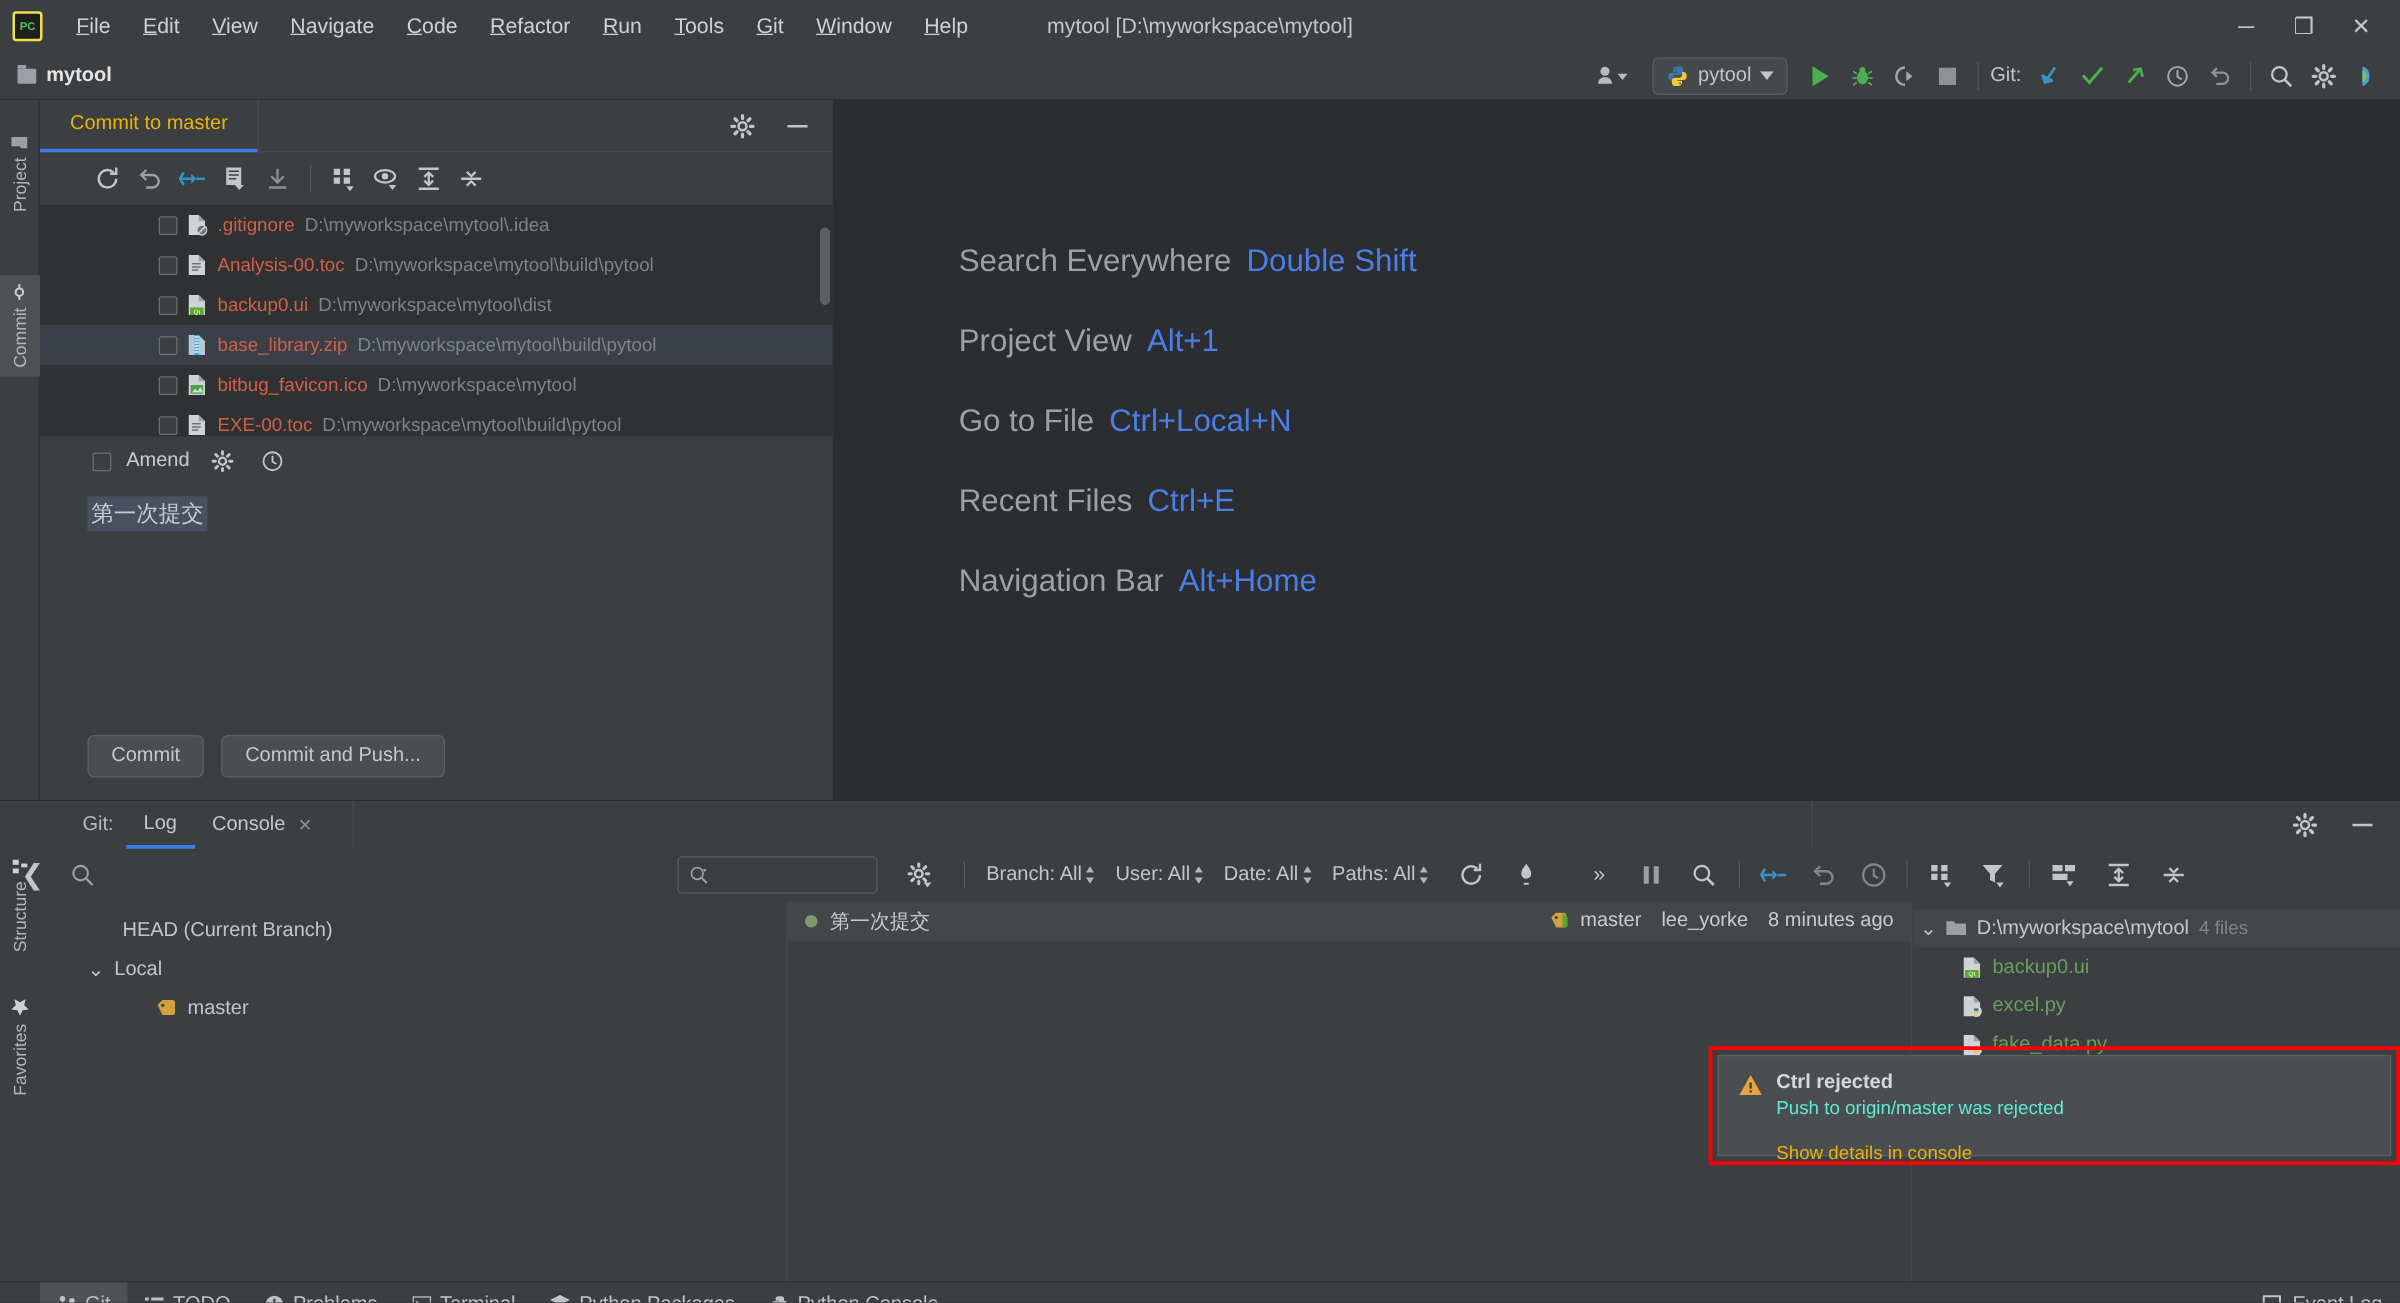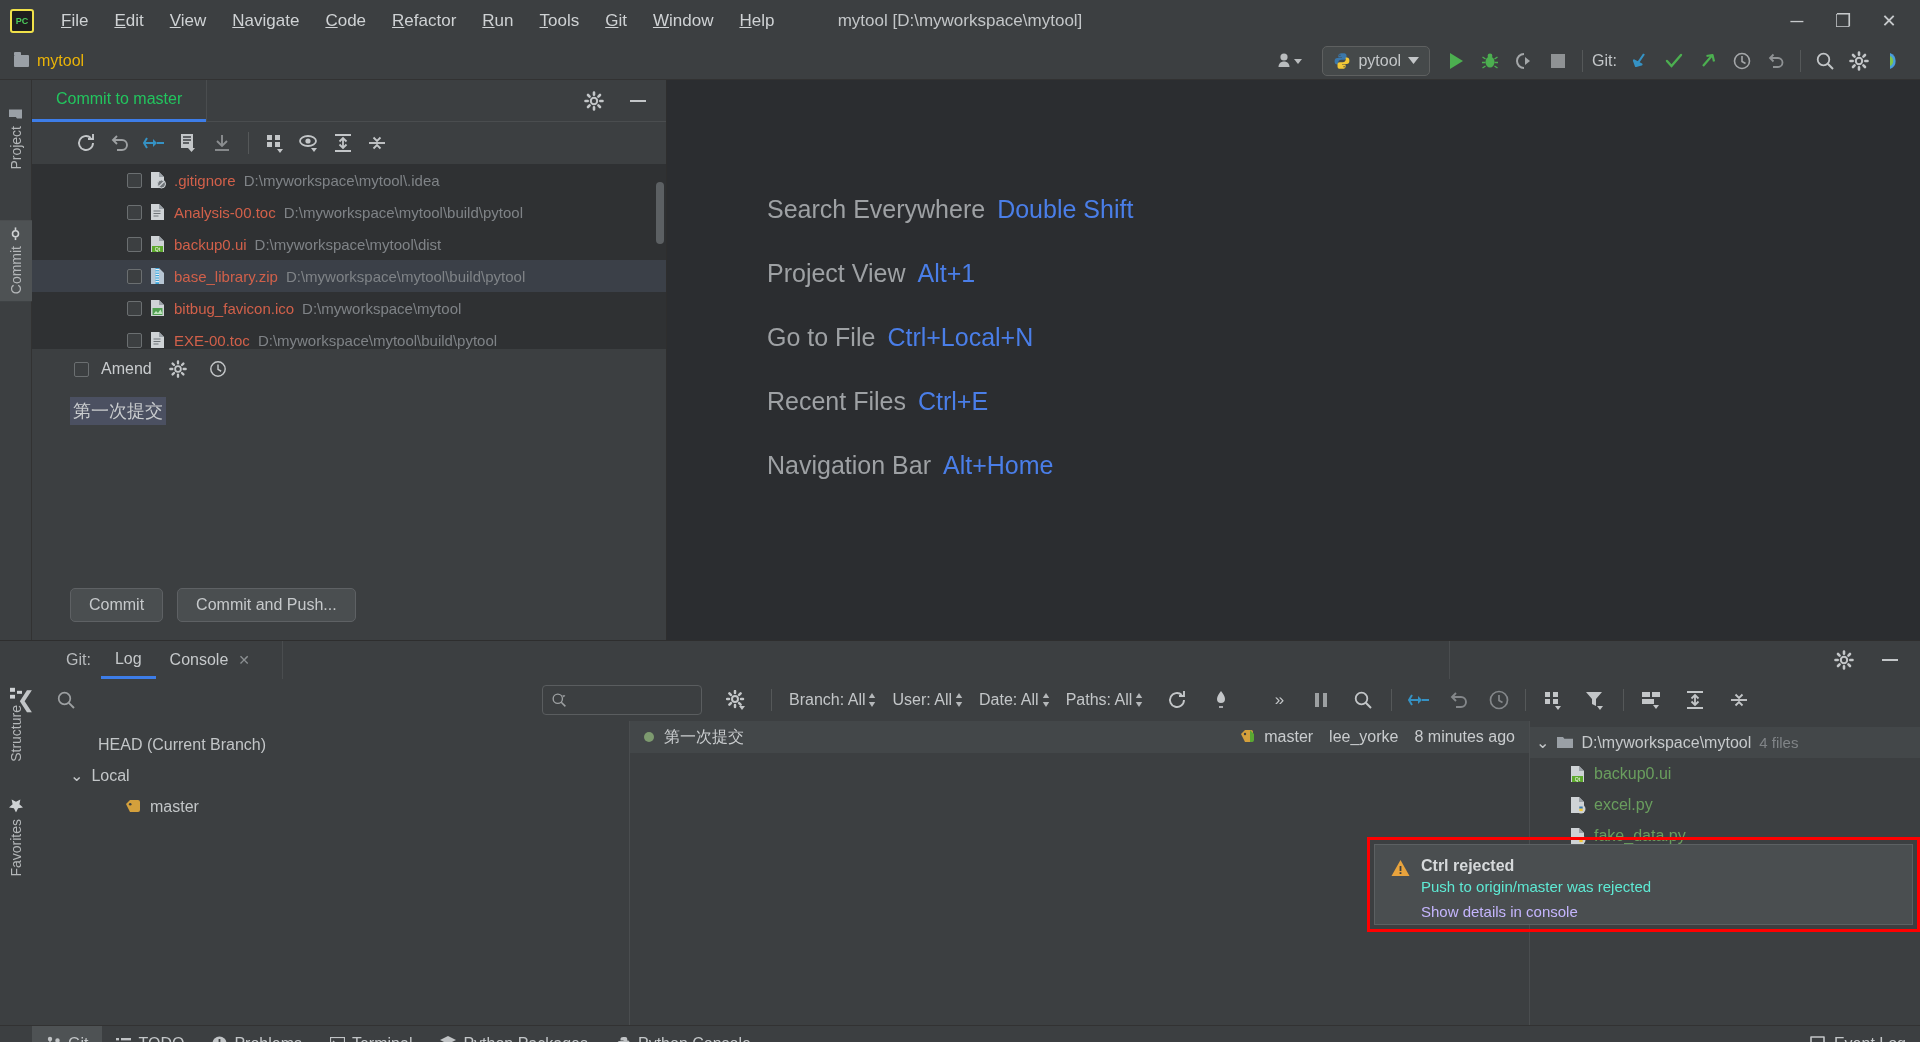--- a/index.html
+++ b/index.html
@@ -40,21 +40,21 @@
     padding-left: 14px; border-bottom: 1px solid #323232; position: relative;
   }
   .folder-icon {
     width: 15px; height: 12px; background: #9aa0a6; border-radius: 1px; margin-right: 8px;
     position: relative;
   }
   .folder-icon:before {
     content:""; position:absolute; left:0; top:-3px; width:7px; height:3px;
     background:#9aa0a6; border-radius:1px 1px 0 0;
   }
-  .nav-proj { font-size: 16px; color: #eab308; font-weight: normal; }
+  .nav-proj { font-size: 16px; color: #e5e5e5; font-weight: bold; }
   .toolbar-right { margin-left: auto; display: flex; align-items: center; gap: 0px; padding-right: 10px; }
   .tb-btn { width: 34px; height: 30px; display:flex; align-items:center; justify-content:center; }
   .runcfg {
     display: flex; align-items: center; gap: 7px; border: 1px solid #5e6060; border-radius: 5px;
     height: 30px; padding: 0 10px; background: #45494a; margin: 0 9px;
   }
   .runcfg .lbl { font-size: 16px; color: #c3c6c8; }
   .sep-v { width:1px; height: 22px; background:#555859; margin: 0 7px; }
   .git-lbl { font-size: 16px; color: #c3c6c8; margin: 0 6px 0 2px; }
 
@@ -78,21 +78,21 @@
   .commit-win {
     width: 635px; background: #3c3f41; display: flex; flex-direction: column;
     border-right: 1px solid #2e2e2e;
   }
   .cw-header {
     height: 42px; display: flex; align-items: center; background: #3c3f41;
     border-bottom: 1px solid #4a4d4f;
   }
   .cw-tab {
     padding: 0 24px; height: 42px; display: flex; align-items: center; font-size: 16px;
-    color: #22c55e; border-bottom: 3px solid #3d7de8; box-sizing: border-box;
+    color: #eab308; border-bottom: 3px solid #3d7de8; box-sizing: border-box;
   }
   .cw-header-sep { width:1px; align-self: stretch; background:#4a4d4f; }
   .cw-hdr-actions { margin-left: auto; display: flex; align-items: center; padding-right: 14px; gap: 16px; }
 
   .cw-toolbar {
     height: 42px; display: flex; align-items: center; gap: 6px; padding-left: 40px;
     background: #3c3f41;
   }
   .ic { width: 28px; height: 28px; display:flex; align-items:center; justify-content:center; }
 
@@ -179,21 +179,21 @@
     position: absolute; left: 1367px; top: 837px; width: 553px; height: 95px;
     border: 3px solid #ff0000; box-sizing: border-box; z-index: 40;
   }
   .balloon {
     position: absolute; left: 4px; top: 4px; right: 4px; bottom: 4px;
     background: #4a4e50; border: 1px solid #5c6062;
     padding: 12px 16px;
   }
   .bl-title { font-size: 16px; font-weight: bold; color: #d6d9db; }
   .bl-body { font-size: 15px; color: #5eead4; margin-top: 3px;}
-  .bl-link { font-size: 15px; color: #c4b5fd; margin-top: 8px; }
+  .bl-link { font-size: 15px; color: #eab308; margin-top: 19px; }
 
   
   .bottom-tabs {
     height: 36px; background: #3c3f41; display: flex; align-items: center;
     border-top: 1px solid #323232; position: relative;
   }
   .btab {
     height: 36px; padding: 0 14px; display: flex; align-items: center; gap: 7px;
     font-size: 16px; color: #c3c6c8;
   }

